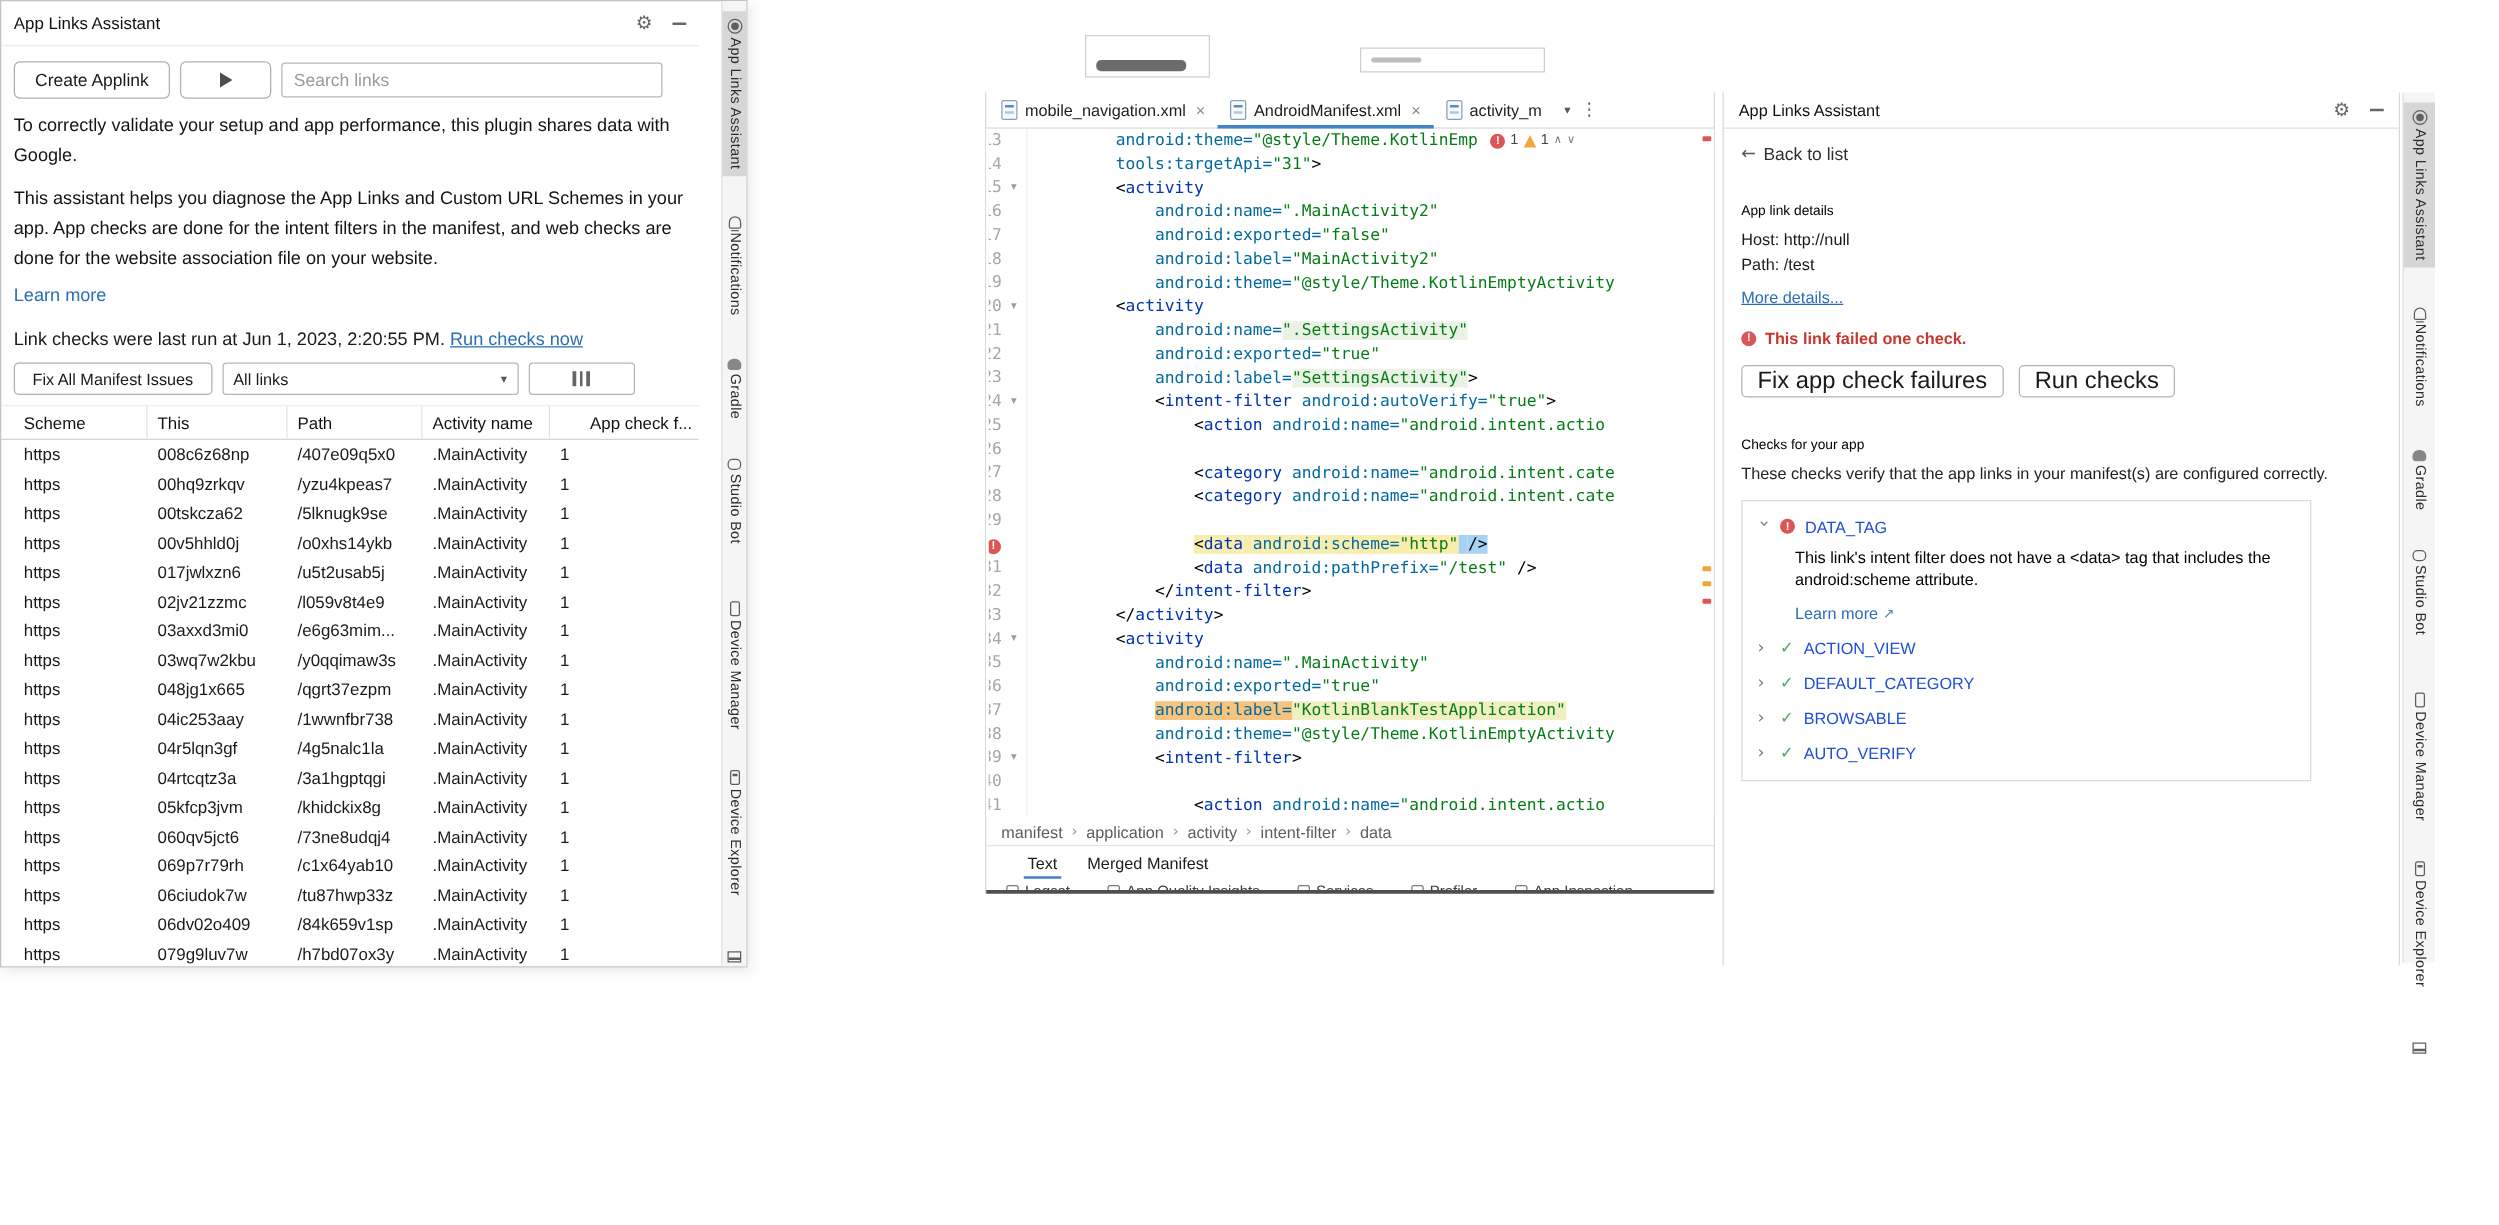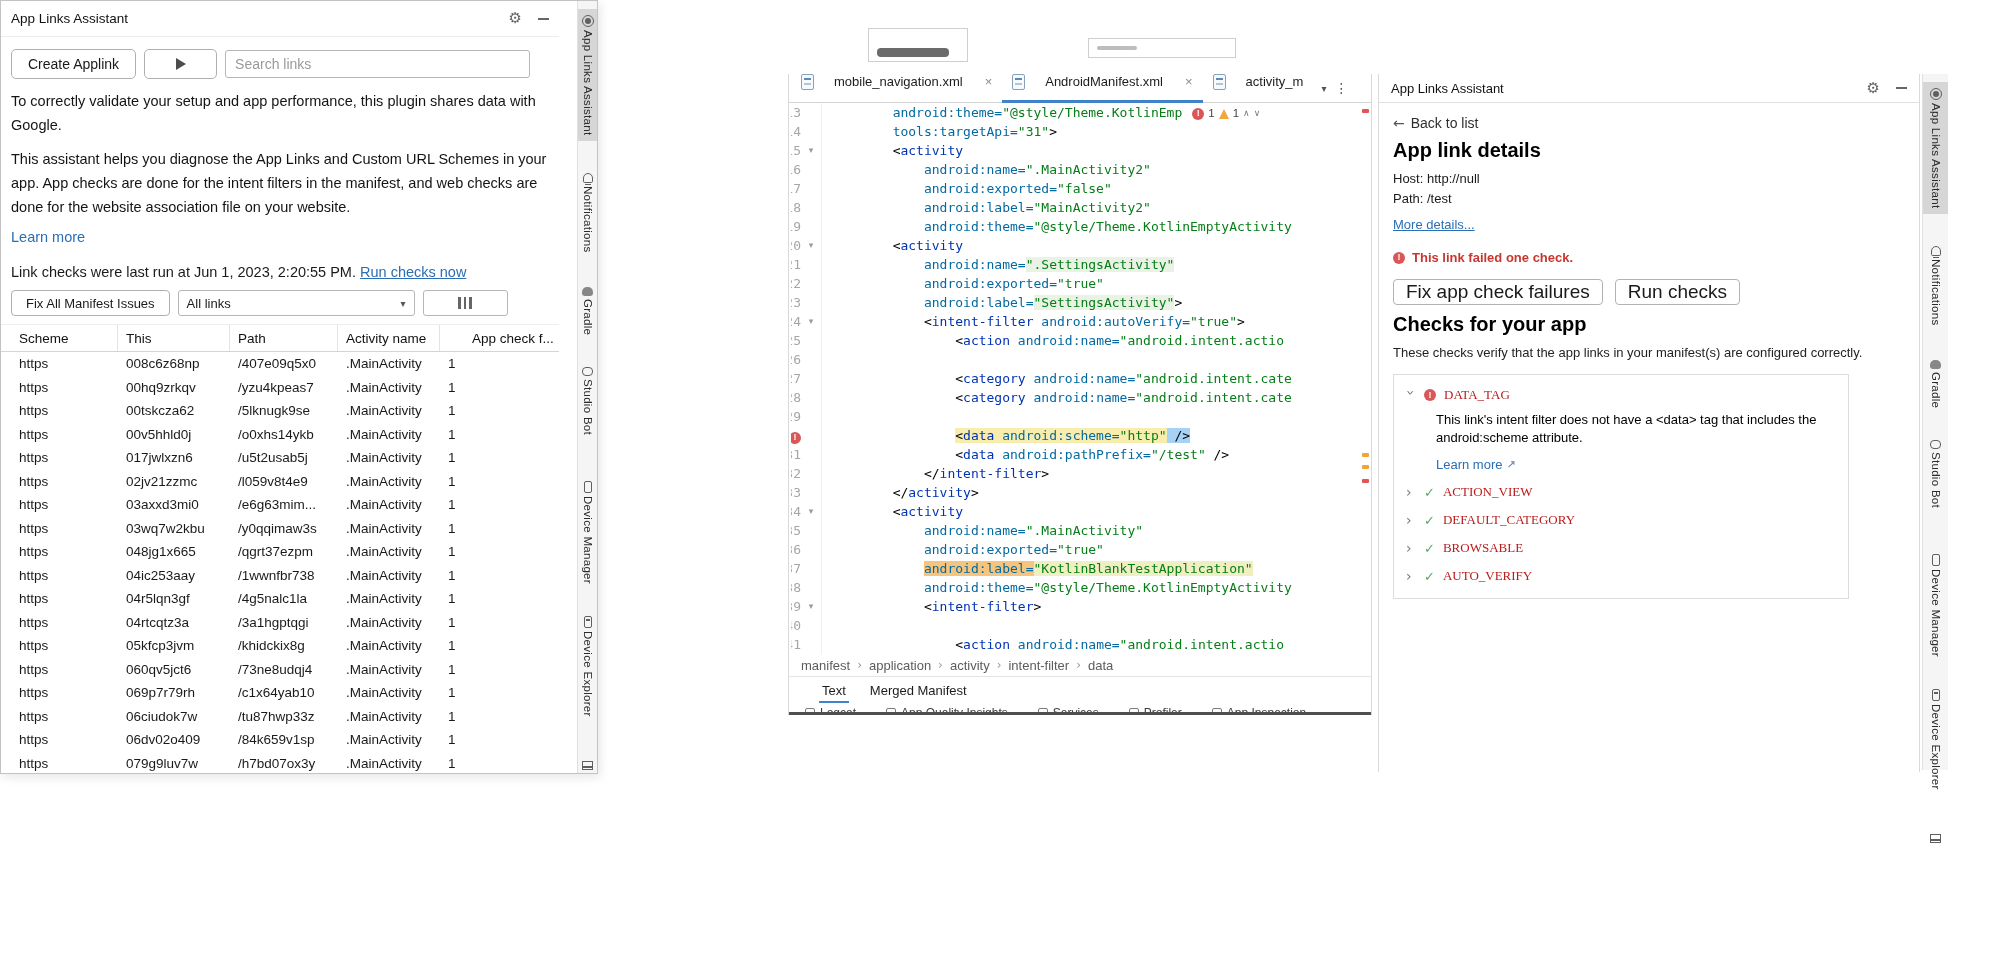--- a/index.html
+++ b/index.html
@@ -82,21 +82,21 @@
   .frag-a{left:868px;top:28px;width:100px;height:34px;}
   .frag-a-inner{position:absolute;left:8px;bottom:4px;width:72px;height:9px;background:#6b6b6b;border-radius:4px;}
   .frag-b{left:1088px;top:38px;width:148px;height:20px;}
   .frag-b-inner{position:absolute;left:8px;top:7px;width:40px;height:4px;background:#bdbdbd;border-radius:2px;}
 
   
   .editor-col{position:absolute;left:788px;top:74px;width:584px;height:641px;background:#fff;
               border-left:1px solid #d9d9d9;border-right:1px solid #d9d9d9;box-sizing:border-box;
               display:flex;flex-direction:column;}
   .tabbar{height:28px;flex:none;border-bottom:1px solid #d4d4d4;display:flex;align-items:stretch;padding-left:2px;}
-  .etab{display:flex;align-items:flex-start;gap:20px;padding:0 10px;font-size:13px;color:#1c1c1c;position:relative;cursor:pointer;}
+  .etab{display:flex;align-items:center;gap:6px;padding:0 10px;font-size:13px;color:#1c1c1c;position:relative;cursor:pointer;}
   .etab.active::after{content:"";position:absolute;left:0;right:0;bottom:-1px;height:3px;background:#4083c9;}
   .file-icon{width:11px;height:14px;border:1px solid #8aa0b4;border-radius:2px;background:#f6fafd;position:relative;flex:none;}
   .file-icon::after{content:"";position:absolute;left:2px;right:2px;top:3px;height:2px;background:#5b8ab8;}
   .file-icon::before{content:"";position:absolute;left:2px;right:2px;top:8px;height:2px;background:#aec7dd;}
   .tab-close{font-size:13px;color:#8a8a8a;margin-left:2px;cursor:pointer;}
   .tab-chevron{font-size:10px;color:#555;align-self:center;margin:0 8px;cursor:pointer;}
   .tab-kebab{font-size:14px;color:#555;align-self:center;margin-right:6px;cursor:pointer;}
 
   .code-area{position:relative;height:551px;flex:none;overflow:hidden;background:#fff;
              font-family:"DejaVu Sans Mono",monospace;font-size:13px;line-height:19px;}
@@ -137,36 +137,36 @@
   .dark-line{height:3px;flex:none;background:#4f4f4f;}
 
   
   .right-panel{position:absolute;left:1378px;top:74px;width:542px;height:698px;background:#fff;
                border-left:1px solid #d9d9d9;border-right:1px solid #d9d9d9;box-sizing:border-box;}
   .rp-titlebar{height:28px;display:flex;align-items:center;padding:0 12px;border-bottom:1px solid #e0e0e0;}
   .rp-title{font-size:13px;flex:1;color:#111;}
   .rp-content{padding:10px 14px;font-size:13px;}
   .back-row{display:flex;align-items:center;gap:6px;color:#2e2e2e;font-size:14px;cursor:pointer;margin-top:2px;}
   .back-arrow{color:#555;font-size:14px;}
-  .rp-h{font-size:20px;font-weight:bold;color:#000;margin:8px 0 8px;}
+  .rp-h{font-size:11px;font-weight:normal;color:#000;margin:32px 0 8px;}
   .rp-line{margin:3px 0;color:#1a1a1a;line-height:17px;}
   .rp-link{color:#2b6eb5;cursor:pointer;font-size:13px;display:inline-block;}
   .more-details{margin:7px 0 4px;}
   .failed-row{display:flex;align-items:center;gap:7px;color:#c7372f;font-weight:bold;margin:14px 0;}
   .rp-buttons{display:flex;gap:12px;margin:14px 0 6px;}
   .rbtn{height:26px;background:#fff;border:1px solid #b3b3b3;border-radius:4px;font-size:19px;
         padding:0 12px;display:inline-flex;align-items:center;cursor:pointer;color:#1a1a1a;}
   .checks-desc{width:470px;color:#222;line-height:18px;marg\in:0;margin:6px 0 0;}
   .checks-box{margin-top:12px;border:1px solid #dcdcdc;padding:10px 12px 14px;width:456px;box-sizing:border-box;}
   .check-row{display:flex;align-items:center;gap:8px;margin-top:12px;cursor:pointer;}
   .check-row.head{margin-top:2px;}
   .chev{color:#777;font-size:14px;width:10px;display:inline-block;}
   .chev.open{transform:rotate(90deg);}
   .checkmark{color:#59a869;font-weight:bold;font-size:13px;}
-  .check-name{color:#b91c1c;font-family:Liberation Serif, serif;}
+  .check-name{color:#1d4ed8;}
   .check-detail{margin:8px 0 0 30px;width:440px;line-height:18px;color:#000000;}
   .learn-row{margin:10px 0 4px 30px;display:flex;align-items:center;gap:4px;}
   .ext-arrow{font-size:11px;color:#5b7fa8;}
 </style>
 </head>
 <body>
 
 <div class="canvas">
 
   <section class="left-panel">

